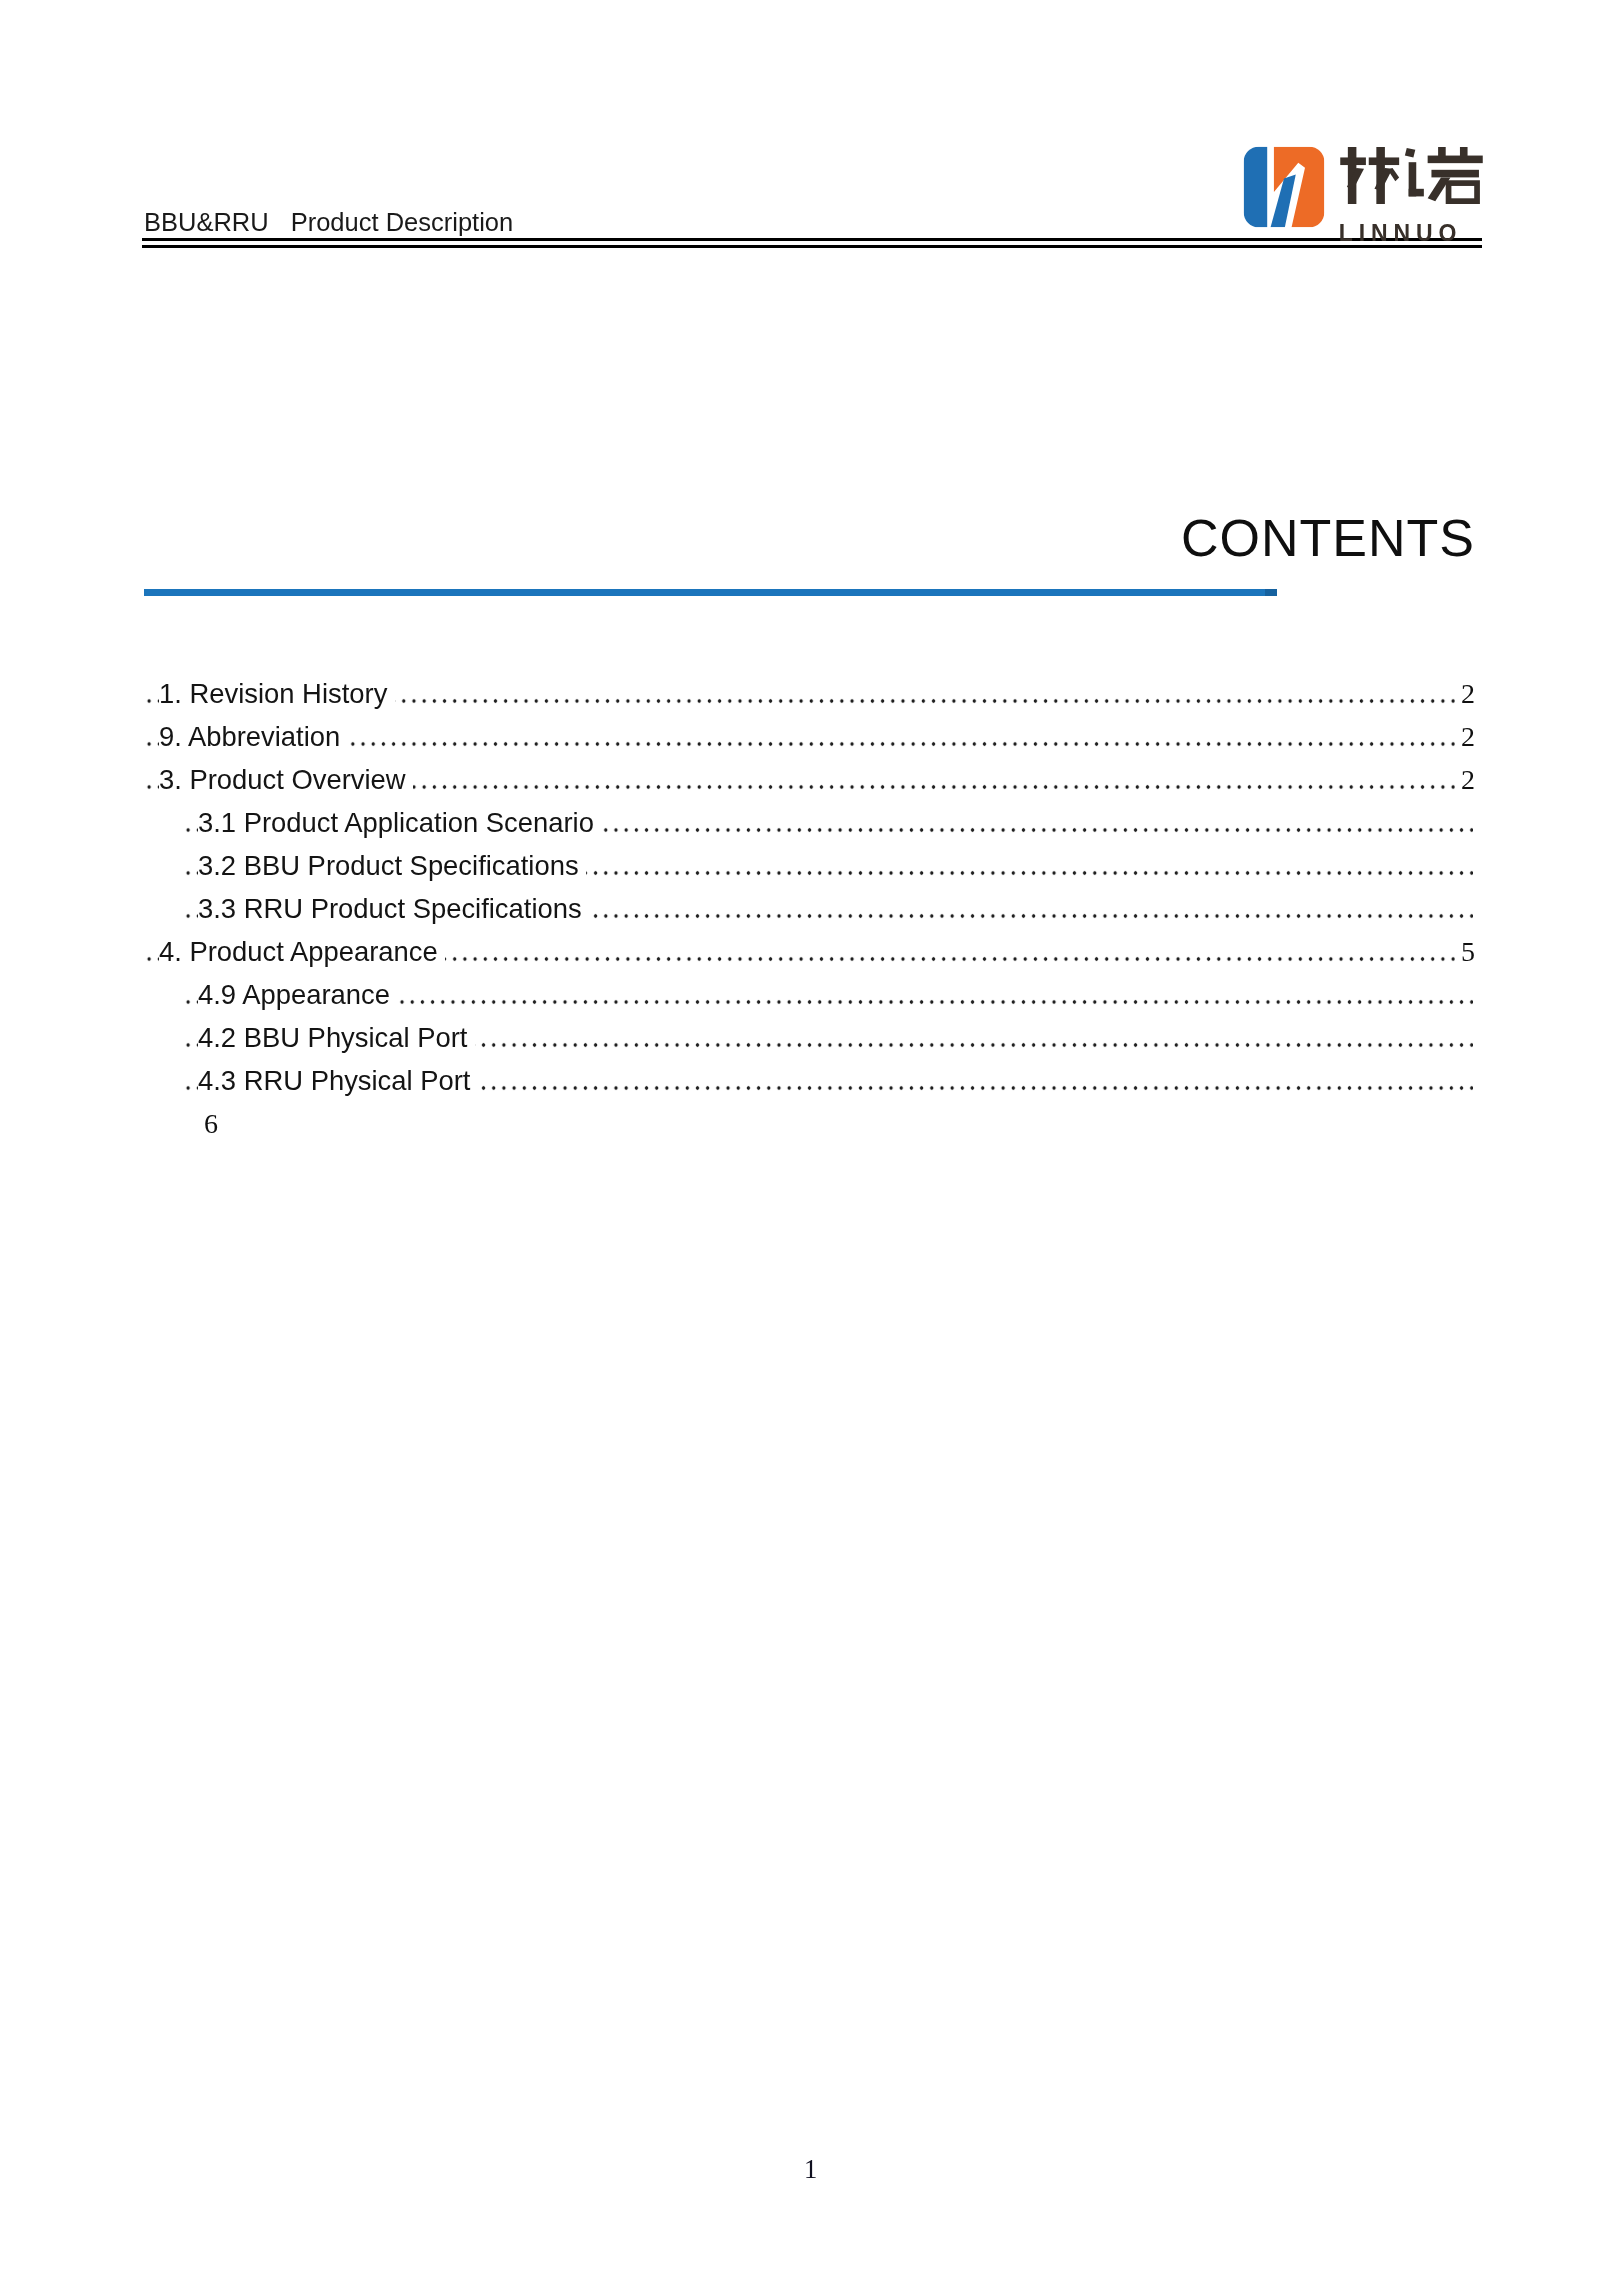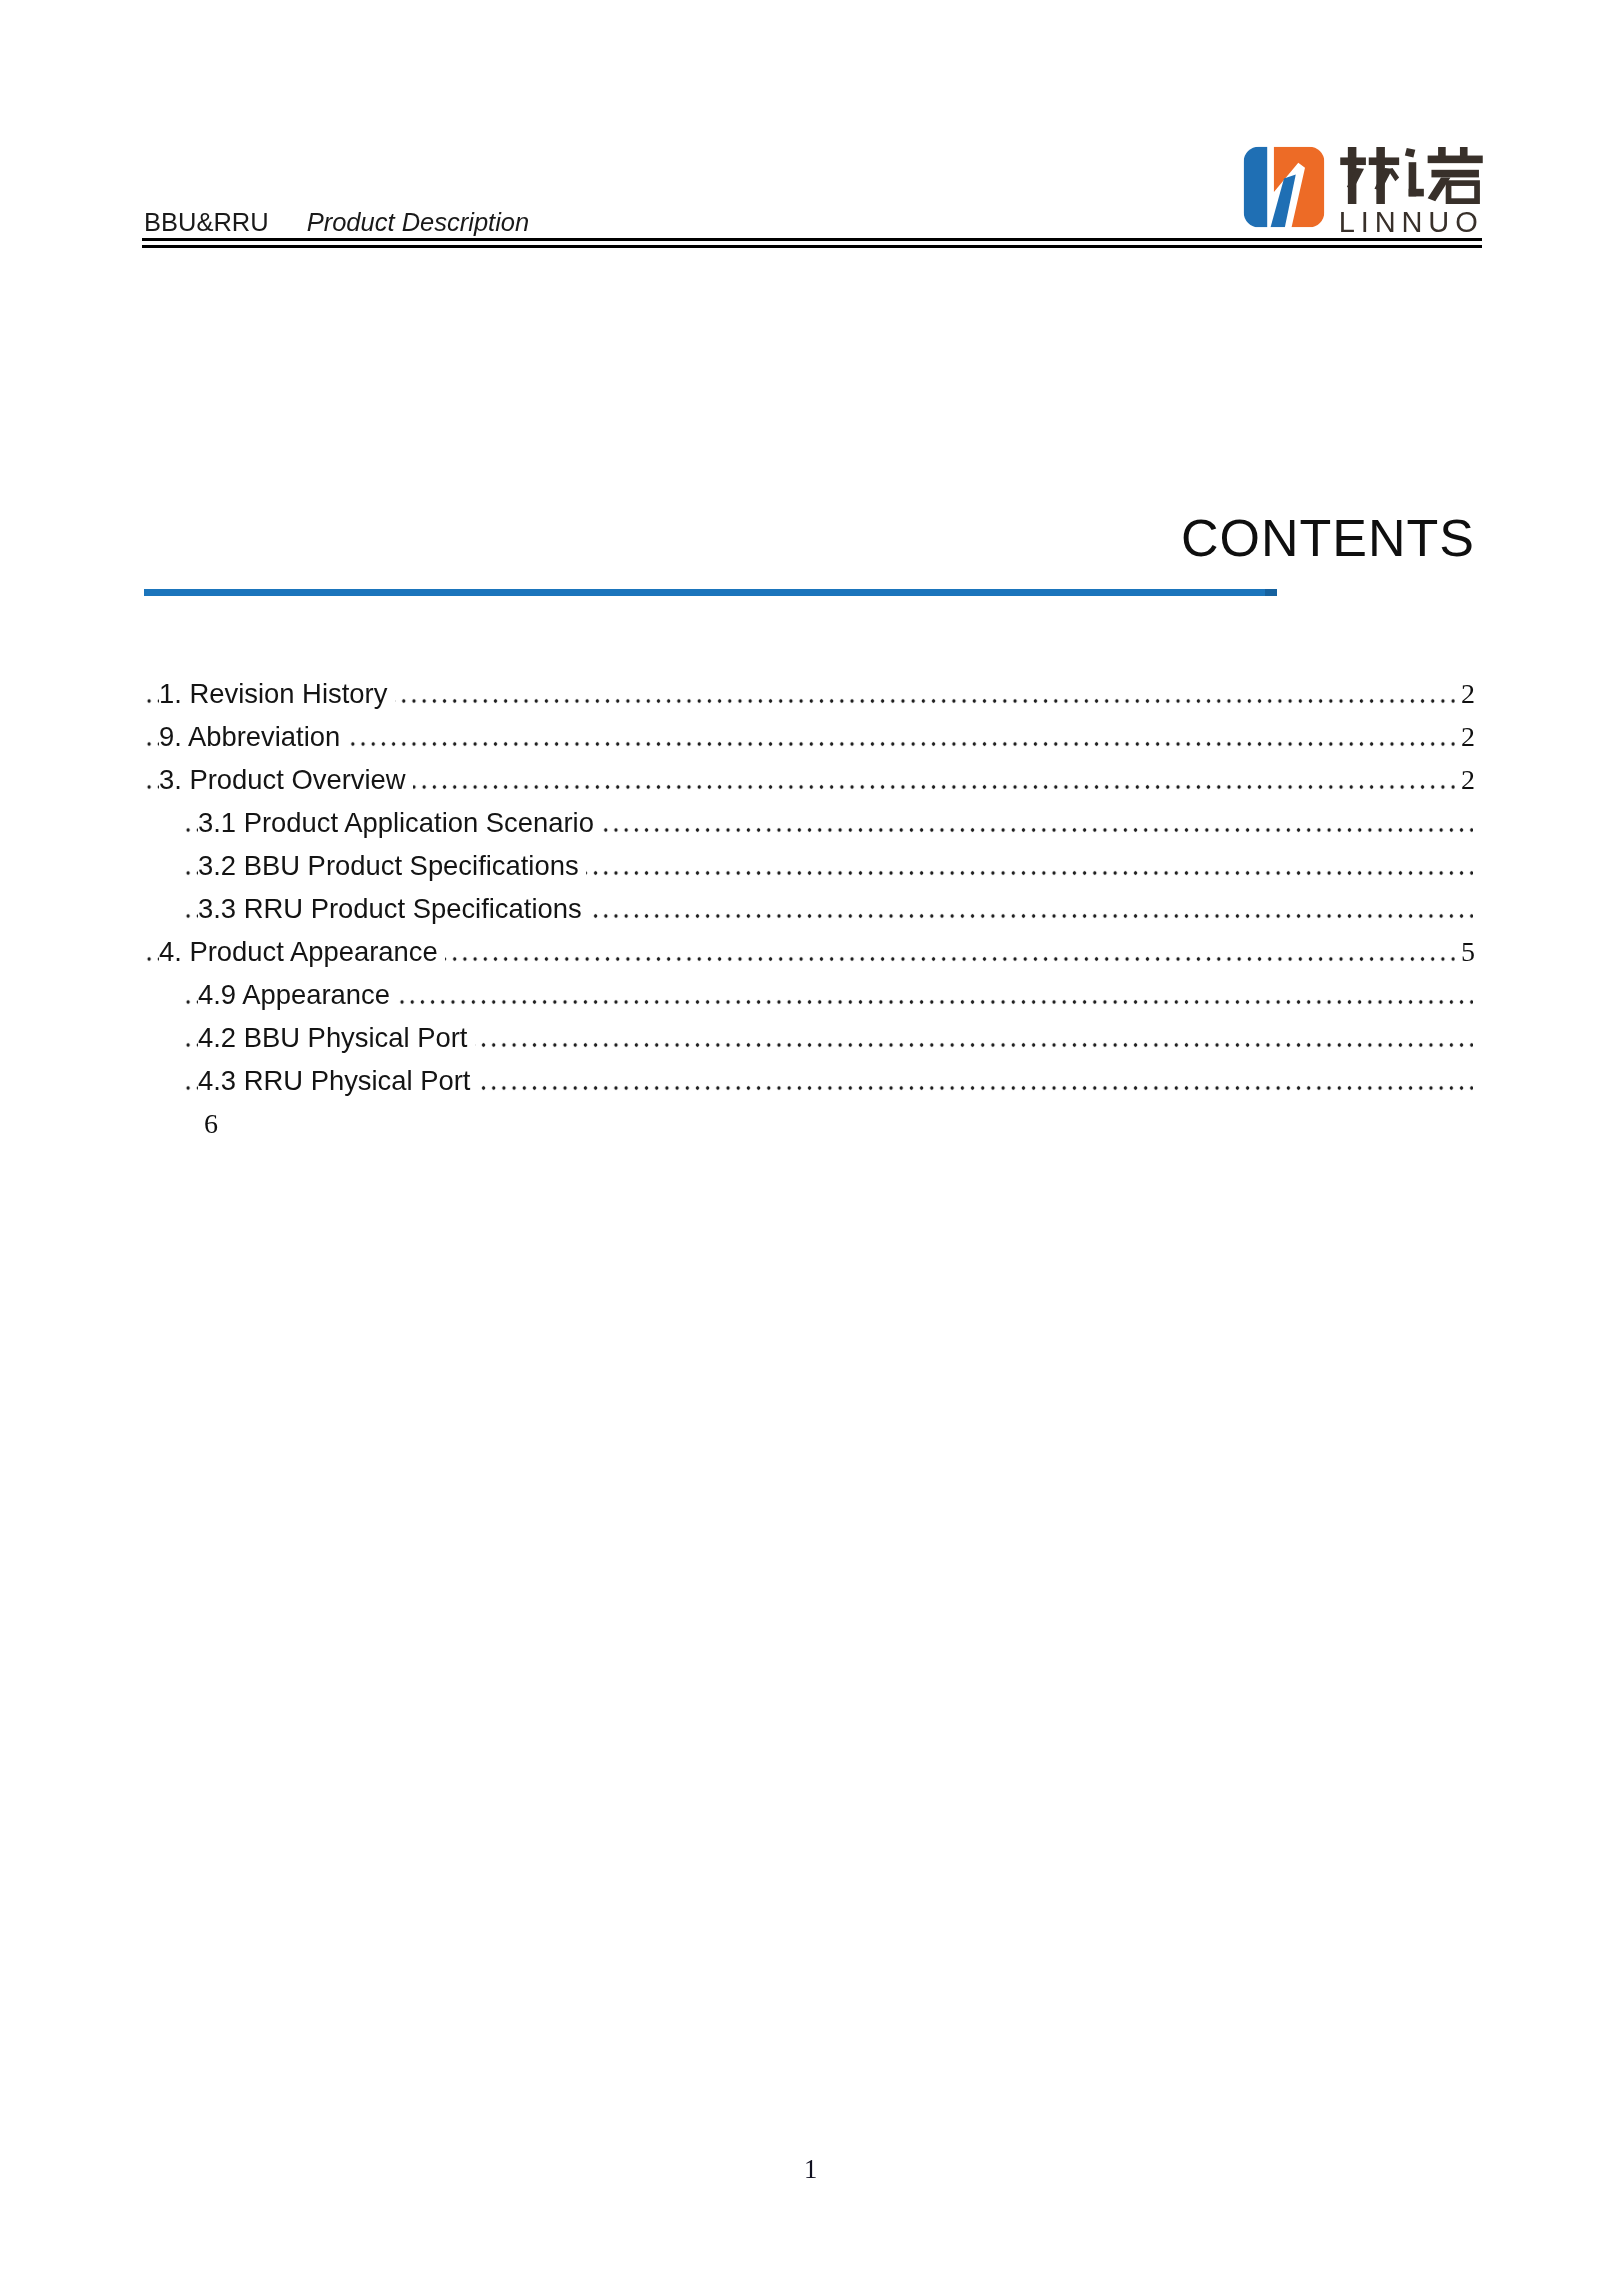--- a/index.html
+++ b/index.html
@@ -14,32 +14,32 @@
   body{
     width:1621px;height:2293px;position:relative;
     font-family:"Liberation Sans",sans-serif;color:var(--ink);
     overflow:hidden;
   }
   
   .hdr-title{
     position:absolute;left:144px;top:208px;
     font-size:25.5px;color:#1a1a1a;white-space:nowrap;
   }
-  .hdr-title .t2{margin-left:38px;font-style:italic;}
+  .hdr-title .t2{margin-left:22px;}
   .hdr-rule{
     position:absolute;left:142px;top:238px;width:1340px;height:9.8px;
     border-top:3.9px solid #000;border-bottom:3.9px solid #000;
   }
   
   .logo{position:absolute;left:1242px;top:143px;display:flex;}
   .logo-mark{width:84px;height:88px;}
   .logo-txt{margin-left:12.7px;width:147px;}
   .logo-cjk{width:145px;height:57px;display:block;margin-top:3.9px;}
   .logo-latin{
-    margin-top:2px;font-size:29px;font-weight:normal;color:var(--logo-text);
+    margin-top:16px;font-size:23px;font-weight:bold;color:var(--logo-text);
     letter-spacing:5.9px;white-space:nowrap;
   }
   
   .contents-title{
     position:absolute;right:146px;top:508px;
     font-size:52px;color:#0f0f0f;letter-spacing:1px;white-space:nowrap;
   }
   .accent-line{
     position:absolute;left:144px;top:589px;width:1133px;height:6.9px;
     background:var(--accent);

